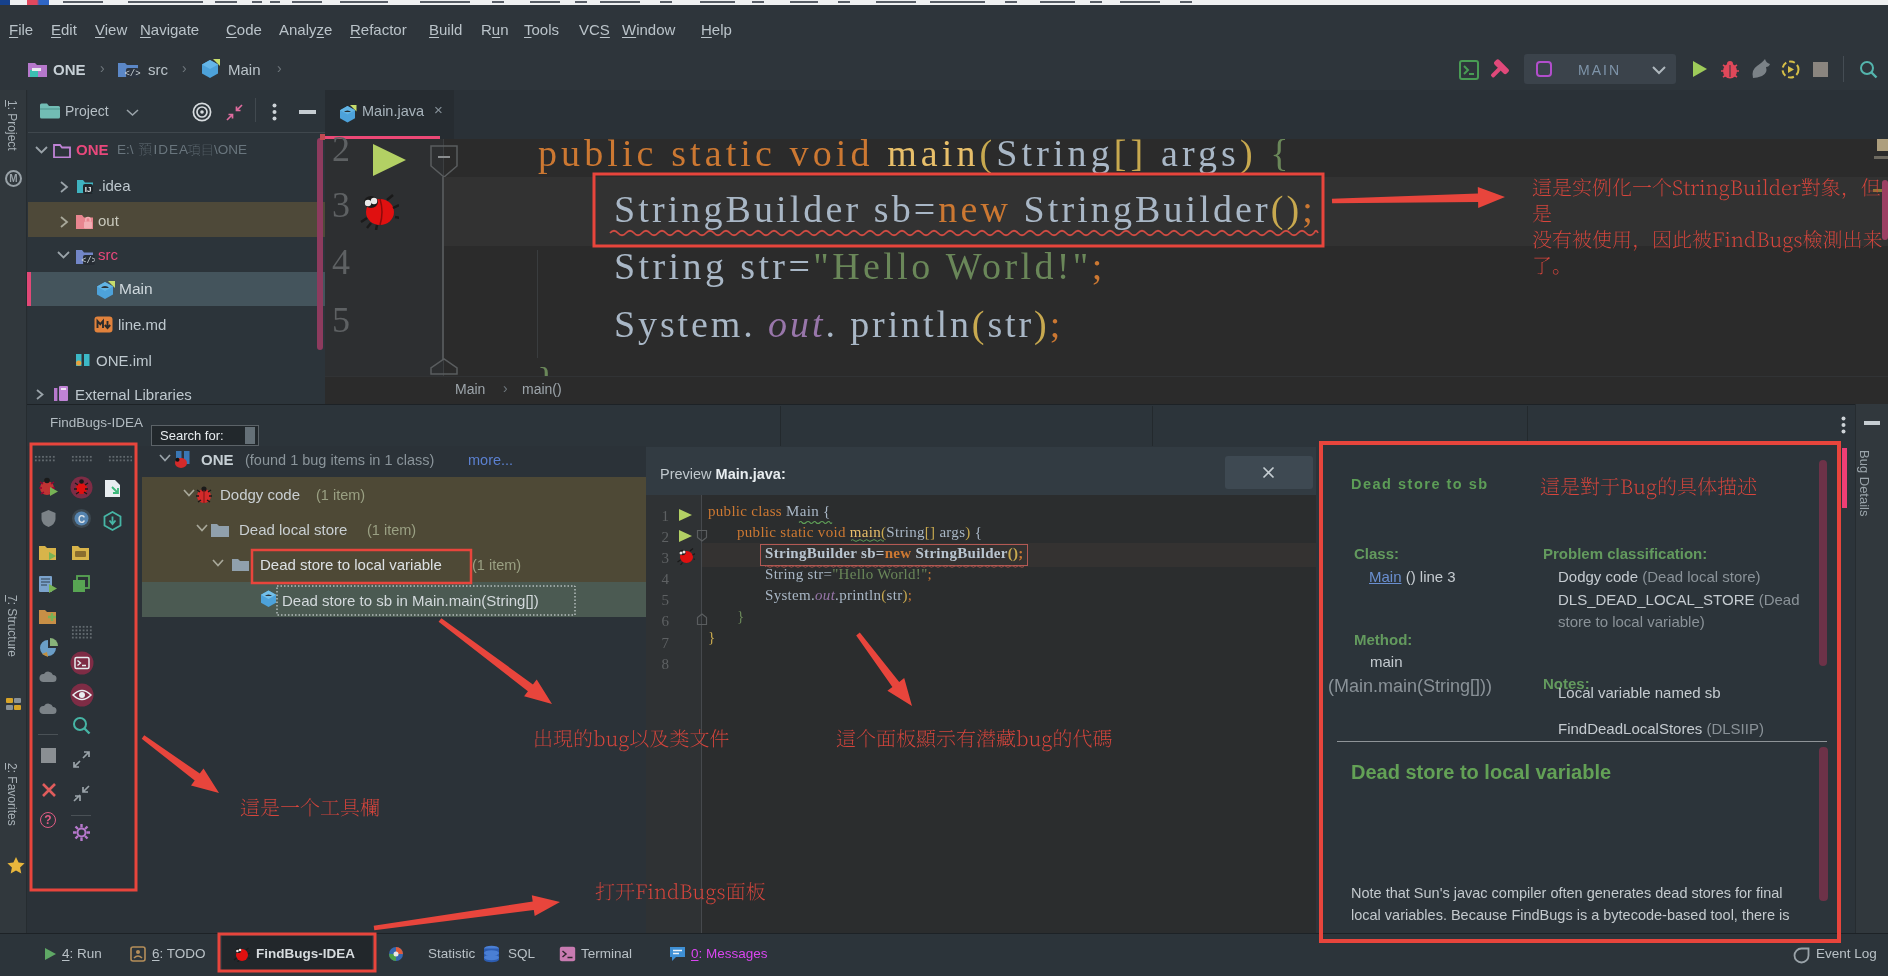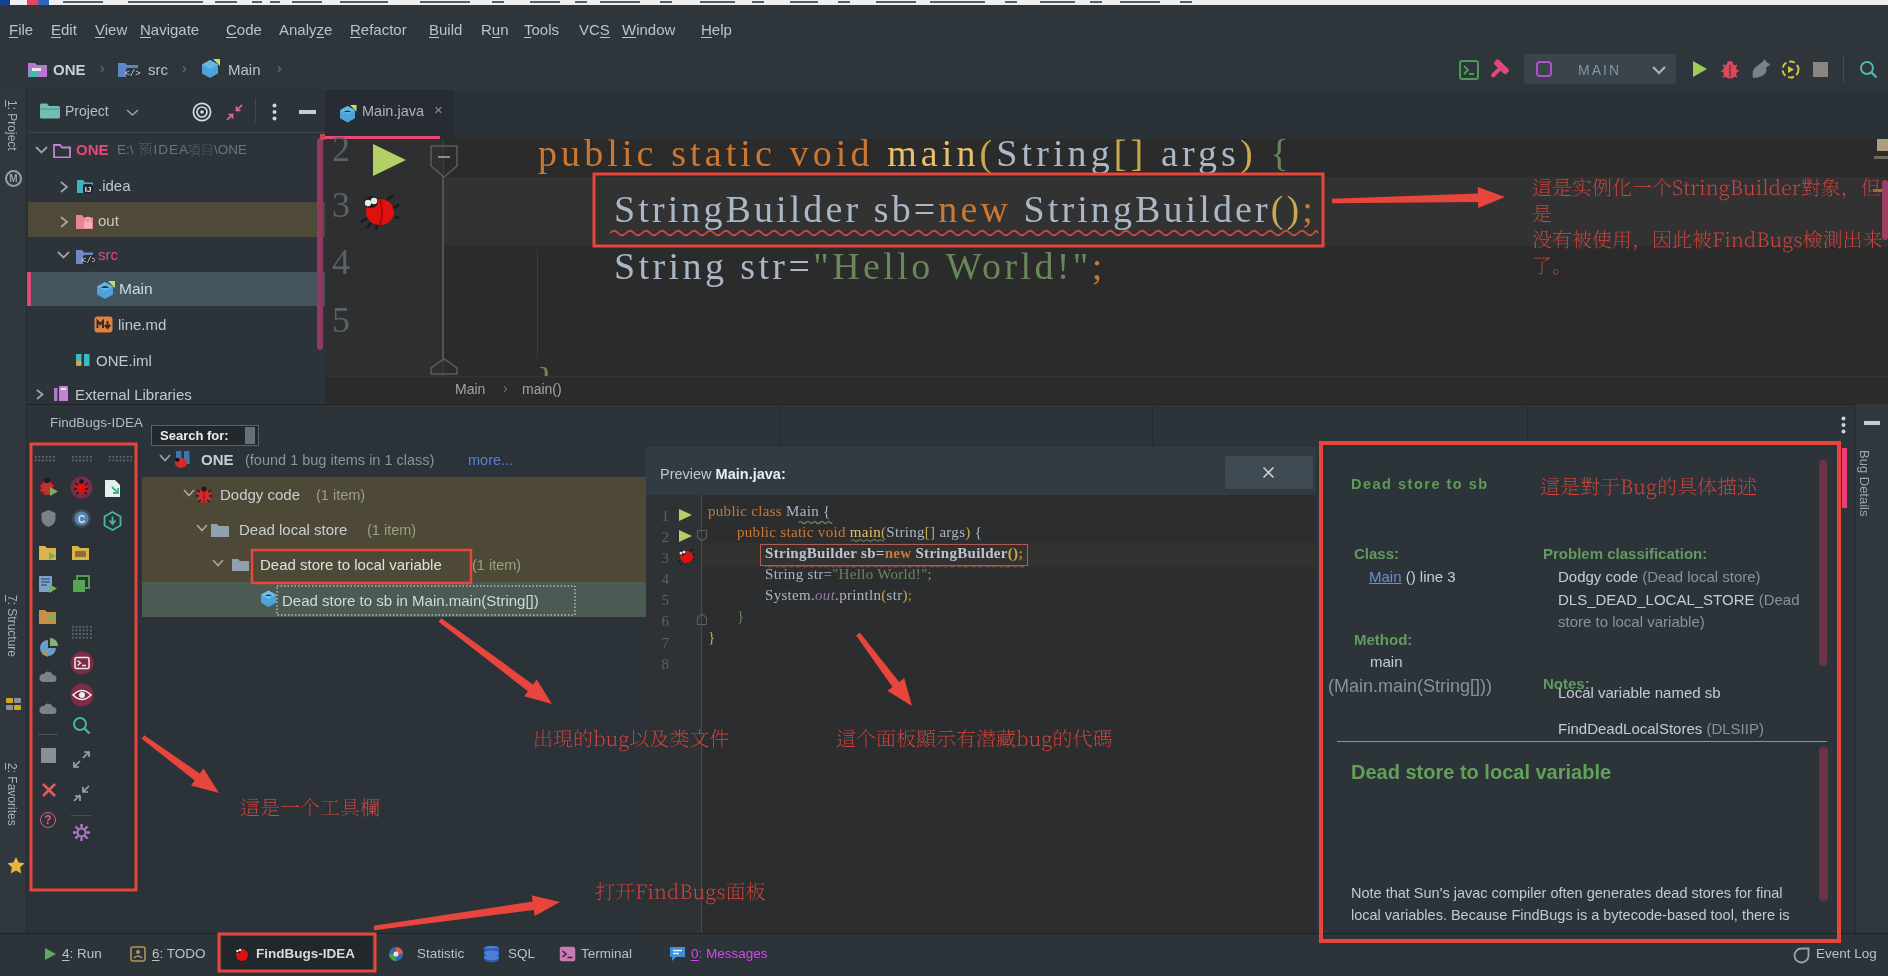--- a/index.html
+++ b/index.html
@@ -279,20 +279,21 @@
       </svg>
   <div class="abs" style="left:117px;top:87px;width:1.5px;height:183px;background:#515456"></div>
   <svg class="abs" style="left:104px;top:268px" width="30" height="18">
         <path d="M2 16 h26 v-6 l-13 -9 l-13 9 z" fill="none" stroke="#5a5d5f" stroke-width="1.5"></path>
       </svg>
   <div class="abs" style="left:212px;top:160px;width:1px;height:108px;background:#3a3d3f"></div>
 
   <div class="abs code" id="L2" style="left:213px;top:44px;font-size:38px;line-height:38px;letter-spacing:4.1px;white-space:pre"><span class="org">public static void </span><span class="meth">main</span><span class="yel">(</span><span class="wht">String</span><span class="yel">[] </span><span class="wht">args</span><span class="yel">)</span><span class="grn"> {</span></div>
   <div class="abs code" id="L3" style="left:289px;top:100px;font-size:38px;line-height:38px;letter-spacing:3.1px;white-space:pre"><span class="wht">StringBuilder sb=</span><span class="org">new</span><span class="wht"> StringBuilder</span><span class="yel">()</span><span class="org">;</span></div>
   <div class="abs code" id="L4" style="left:289px;top:157px;font-size:38px;line-height:38px;letter-spacing:3.4px;white-space:pre"><span class="wht">String str=</span><span class="grn">"Hello World!"</span><span class="org">;</span></div>
+  <div class="abs code" id="L5" style="left:289px;top:215px;font-size:38px;line-height:38px;letter-spacing:2.9px;white-space:pre"><span class="wht">System. </span><span class="pur" style="font-style:italic">out</span><span class="wht">. println</span><span class="yel">(</span><span class="wht">str</span><span class="yel">)</span><span class="org">;</span></div>
   <div class="abs code" style="left:212px;top:272px;font-size:38px;line-height:38px;color:#6a8759">}</div>
 
   <div class="abs" style="left:1552px;top:49px;width:11px;height:12px;background:#ad9e7d"></div>
   <div class="abs" style="left:1549px;top:66px;width:14px;height:3px;background:#6e6a60"></div>
   <div class="abs" style="left:1548px;top:99px;width:15px;height:3px;background:#8c7a35"></div>
   <div class="abs" style="left:1557px;top:90px;width:6px;height:60px;background:#9c3f63;border-radius:3px"></div>
 </div>
 
 <div class="abs" style="left:325px;top:376px;width:1563px;height:28px;background:#2b2b2b;border-top:1px solid #313335"></div>
 <div class="abs" style="left:455px;top:381px;font-size:14px;color:#9da5ab">Main</div>
@@ -302,21 +303,21 @@
 <div class="abs" style="left:0;top:404px;width:1888px;height:529px;overflow:hidden">
   <div class="abs" style="left:27px;top:0;width:1861px;height:529px;background:#2c343a;border-top:1px solid #1d2226"></div>
   <div class="abs" style="left:27px;top:42px;width:619px;height:487px;background:#2b3238"></div>
   <div class="abs" style="left:646px;top:43px;width:670px;height:48px;background:#323b42"></div>
   <div class="abs" style="left:646px;top:91px;width:56px;height:438px;background:#2f3234"></div>
   <div class="abs" style="left:702px;top:91px;width:614px;height:438px;background:#2b2d2e"></div>
   <div class="abs" style="left:1855px;top:0;width:33px;height:529px;background:#31383d;border-left:1px solid #262c30"></div>
 
   <div class="abs" style="left:50px;top:11px;font-size:13.5px;color:#b3bcc2">FindBugs-IDEA</div>
   <div class="abs" style="left:151px;top:21px;width:108px;height:21px;background:#22282c;border:1px solid #5c6368"></div>
-  <div class="abs" style="left:160px;top:24px;font-size:13px;font-weight:bold;color:#e8edf0">Search for:</div>
+  <div class="abs" style="left:160px;top:24px;font-size:13px;font-weight:normal;color:#e8edf0">Search for:</div>
   <div class="abs" style="left:245px;top:23px;width:10px;height:17px;background:#657077"></div>
   <div class="abs" style="left:780px;top:2px;width:1px;height:40px;background:#23292d"></div>
   <div class="abs" style="left:1152px;top:2px;width:1px;height:40px;background:#23292d"></div>
   <div class="abs" style="left:1527px;top:2px;width:1px;height:37px;background:#23292d"></div>
   <svg class="abs" style="left:1841px;top:12px" width="5" height="18">
         <circle cx="2.5" cy="2.5" r="2" fill="#cdd3d7"></circle>
         <circle cx="2.5" cy="9" r="2" fill="#cdd3d7"></circle>
         <circle cx="2.5" cy="15.5" r="2" fill="#cdd3d7"></circle>
       </svg>
   <div class="abs" style="left:1864px;top:17px;width:16px;height:3.5px;background:#c6cdd2"></div>
@@ -550,21 +551,21 @@
         <circle cx="7" cy="4" r="1.3" fill="#e8e8e8"></circle>
         <path d="M13 4 l2.5 -2 M15 8 l2.5 -1 M15.5 12 l2.5 .5 M3.5 12 l-2.5 2 M6 14.5 l-1.5 1.5" stroke="#1a1a1a" stroke-width="1.1"></path>
       </svg>
   <div class="abs" style="left:256px;top:12px;font-size:13.5px;font-weight:bold;color:#d6dbde">FindBugs-IDEA</div>
   <svg class="abs" style="left:388px;top:12px" width="16" height="16">
         <circle cx="8" cy="8" r="7" fill="#3767b0"></circle>
         <path d="M8 1 a7 7 0 0 1 7 7 l-7 0 z" fill="#e05c3c"></path>
         <path d="M8 15 a7 7 0 0 1 -7 -7 l7 0 z" fill="#4d9e4a"></path>
         <circle cx="8" cy="8" r="2.5" fill="#e8e8e8"></circle>
       </svg>
-  <div class="abs" style="left:417px;top:12px;font-size:13.5px;color:#b9c1c6">Statistic</div>
+  <div class="abs" style="left:428px;top:12px;font-size:13.5px;color:#b9c1c6">Statistic</div>
   <svg class="abs" style="left:483px;top:11px" width="17" height="19">
         <ellipse cx="8.5" cy="3.5" rx="7.5" ry="2.8" fill="#4a7fd4"></ellipse>
         <path d="M1 3.5 v11 a7.5 2.8 0 0 0 15 0 v-11" fill="#2c5cb0"></path>
         <ellipse cx="8.5" cy="8" rx="7.5" ry="2.8" fill="#4a7fd4"></ellipse>
         <ellipse cx="8.5" cy="12.5" rx="7.5" ry="2.8" fill="#4a7fd4"></ellipse>
       </svg>
   <div class="abs" style="left:508px;top:12px;font-size:13.5px;color:#b9c1c6">SQL</div>
   <svg class="abs" style="left:559px;top:12px" width="17" height="16">
         <rect x="0.8" y="0.8" width="15.4" height="14.4" rx="2" fill="#c87bb1"></rect>
         <path d="M3.5 5 l3.5 3 l-3.5 3 M8.5 11.5 h5" stroke="#30262e" stroke-width="1.5" fill="none"></path>

